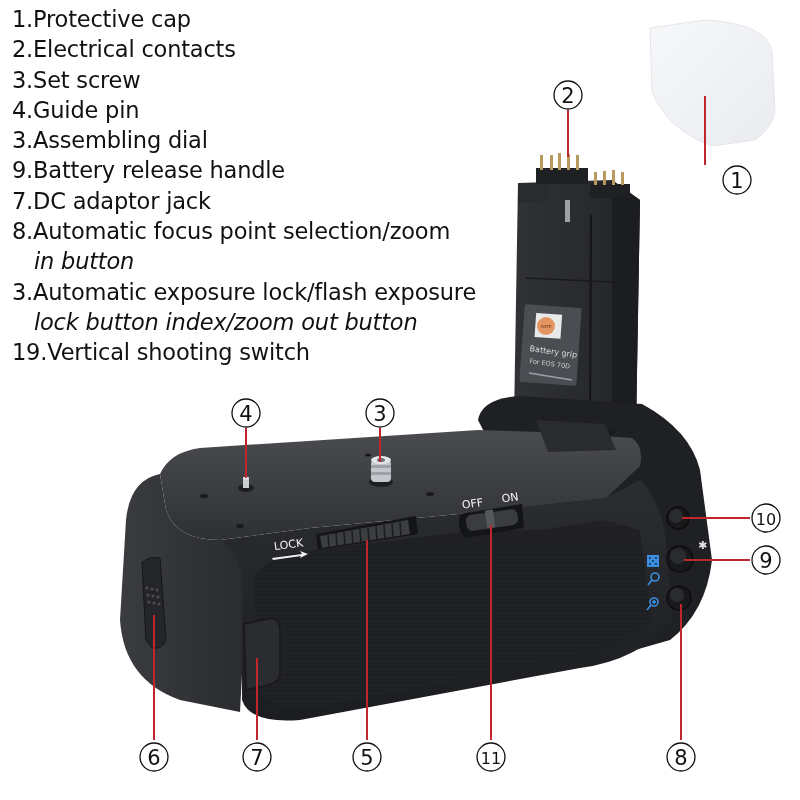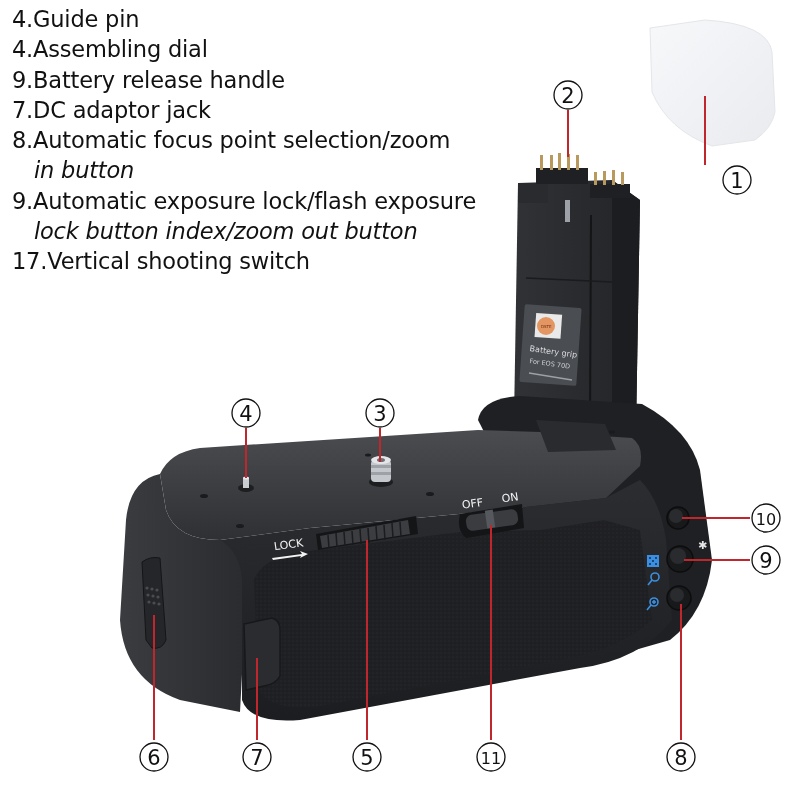--- a/index.html
+++ b/index.html
@@ -7,29 +7,32 @@
     .legend { position:absolute; left:12px; top:4px; color:#111; font-size:22.5px; line-height:30.3px; letter-spacing:-0.2px; }
     .legend .item { white-space:nowrap; }
     .legend .cont { padding-left:22px;font-style:italic; }
     svg.art { position:absolute; left:0; top:0; }
     .callout-num { font-family:"DejaVu Sans", sans-serif; }
   </style>
 </head>
 <body>
 
 <div class="legend">
+  <div class="item">1.Protective cap</div>
+  <div class="item">2.Electrical contacts</div>
+  <div class="item">3.Set screw</div>
   <div class="item">4.Guide pin</div>
-  <div class="item">4.Assembling dial</div>
+  <div class="item">3.Assembling dial</div>
   <div class="item">9.Battery release handle</div>
   <div class="item">7.DC adaptor jack</div>
   <div class="item">8.Automatic focus point selection/zoom</div>
   <div class="item cont">in button</div>
-  <div class="item">9.Automatic exposure lock/flash exposure</div>
+  <div class="item">3.Automatic exposure lock/flash exposure</div>
   <div class="item cont">lock button index/zoom out button</div>
-  <div class="item">17.Vertical shooting switch</div>
+  <div class="item">19.Vertical shooting switch</div>
 </div>
 
 <svg class="art" width="800" height="800" viewBox="0 0 800 800">
   <defs>
     <linearGradient id="capGrad" x1="0" y1="0" x2="1" y2="1">
       <stop offset="0" stop-color="#f7f8fa"></stop>
       <stop offset="1" stop-color="#e9ebef"></stop>
     </linearGradient>
     <linearGradient id="topGrad" x1="0" y1="0" x2="0" y2="1">
       <stop offset="0" stop-color="#4a4c50"></stop>

